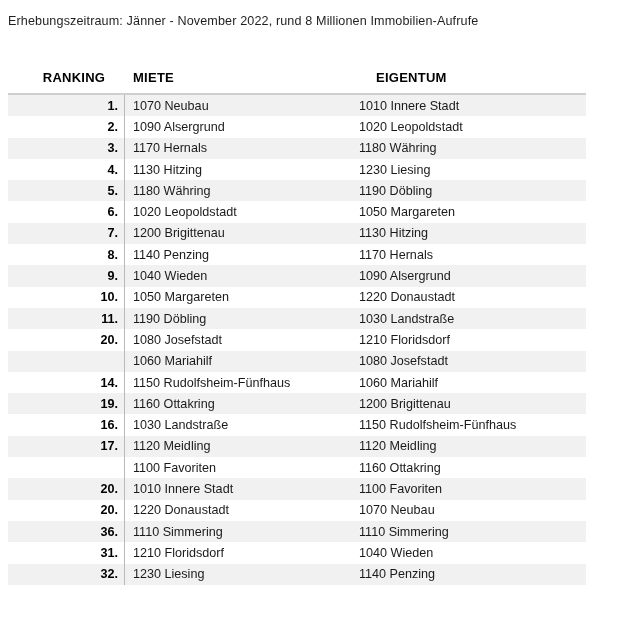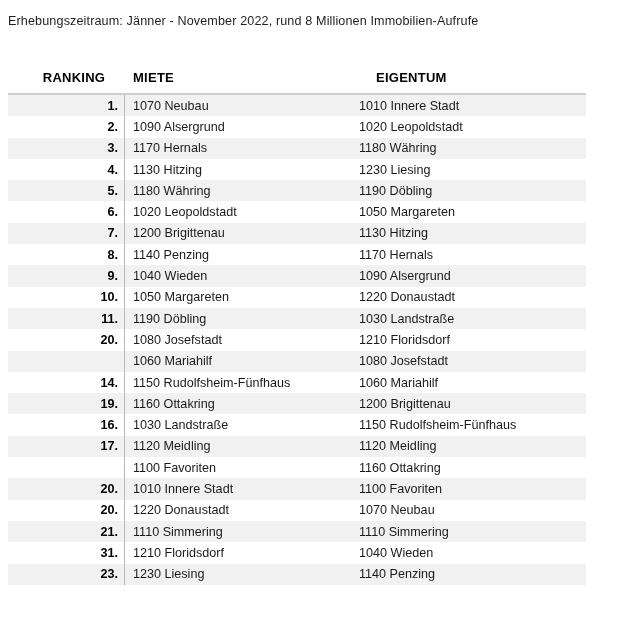--- a/index.html
+++ b/index.html
@@ -212,30 +212,30 @@
           <div class="cell cell-rank">20.</div>
           <div class="cell cell-miete">1010 Innere Stadt</div>
           <div class="cell cell-eigentum">1100 Favoriten</div>
         </div>
         <div class="row">
           <div class="cell cell-rank">20.</div>
           <div class="cell cell-miete">1220 Donaustadt</div>
           <div class="cell cell-eigentum">1070 Neubau</div>
         </div>
         <div class="row alt">
-          <div class="cell cell-rank">21.</div>
+          <div class="cell cell-rank">36.</div>
           <div class="cell cell-miete">1110 Simmering</div>
           <div class="cell cell-eigentum">1110 Simmering</div>
         </div>
         <div class="row">
           <div class="cell cell-rank">31.</div>
           <div class="cell cell-miete">1210 Floridsdorf</div>
           <div class="cell cell-eigentum">1040 Wieden</div>
         </div>
         <div class="row alt">
-          <div class="cell cell-rank">23.</div>
+          <div class="cell cell-rank">32.</div>
           <div class="cell cell-miete">1230 Liesing</div>
           <div class="cell cell-eigentum">1140 Penzing</div>
         </div>
       </div>
 
   </div>
 </div>
 
 </body></html>

